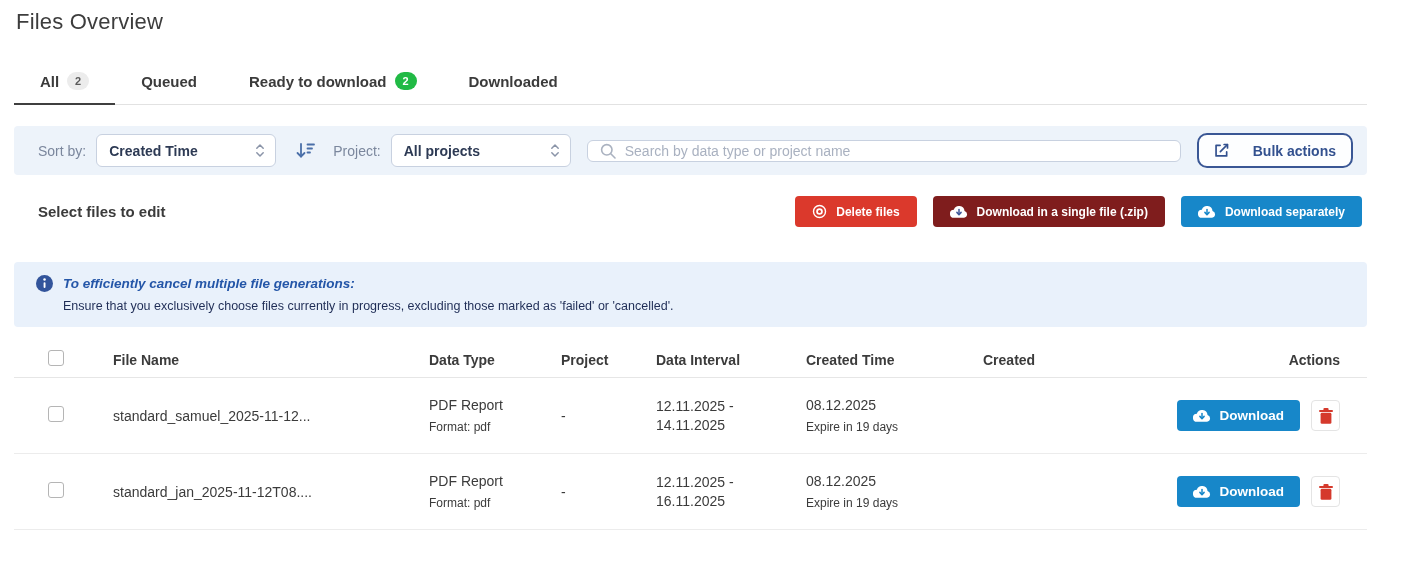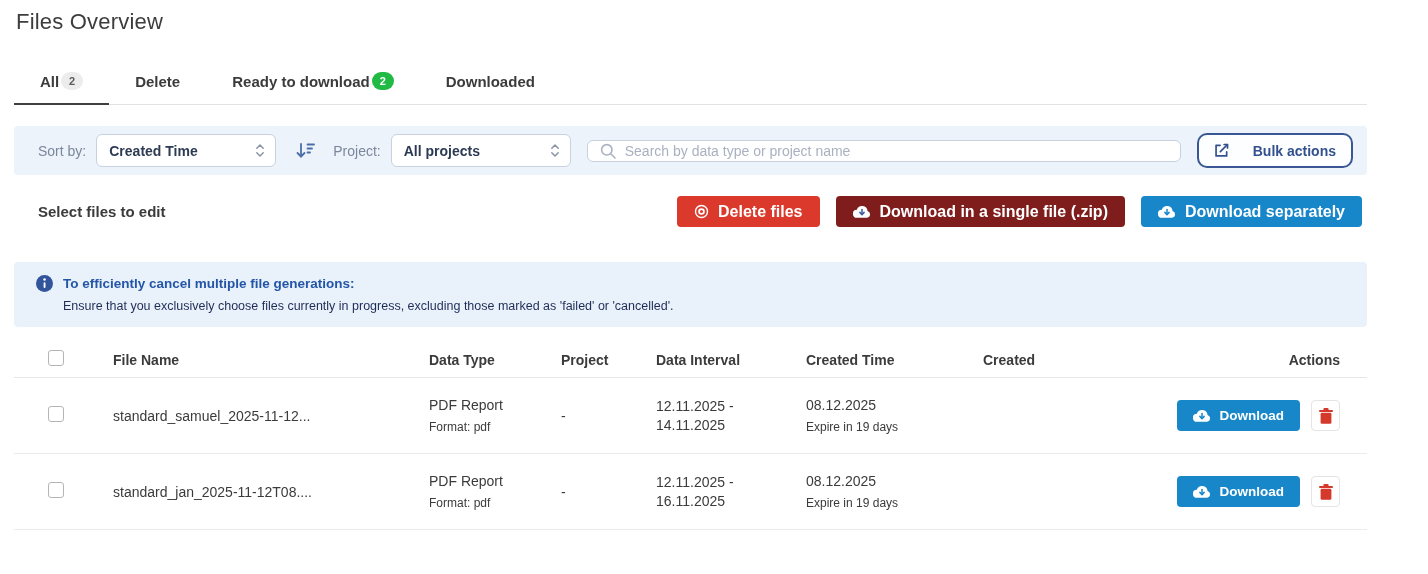--- a/index.html
+++ b/index.html
@@ -5,48 +5,48 @@
   * { box-sizing: border-box; margin: 0; padding: 0; }
   html, body { width: 1428px; height: 574px; background: #fff; overflow: hidden; }
   body { font-family: "Liberation Sans", sans-serif; color: #3b3b3b; }
   .container { margin-left: 14px; width: 1353px; }
 
   
   .page-title { padding-top: 9px; margin-left: 2px; font-size: 22px; font-weight: 500; color: #3d3d3d; letter-spacing: .2px; }
 
   
   .tabbar { display: flex; margin-top: 29px; border-bottom: 1px solid #e2e2e2; }
-  .tab { position: relative; padding: 8px 26px 14px 26px; font-size: 15px; font-weight: 700; color: #3b3b3b; cursor: pointer; display: flex; align-items: center; gap: 2px; }
+  .tab { position: relative; padding: 8px 26px 14px 26px; font-size: 15px; font-weight: 700; color: #3b3b3b; cursor: pointer; display: flex; align-items: center; gap: 8px; }
   .tab.active::after { content: ""; position: absolute; left: 0; right: 0; bottom: -1px; height: 2px; background: #3f3f3f; }
   .badge { display: inline-flex; align-items: center; justify-content: center; min-width: 22px; height: 18px; padding: 0 6px; border-radius: 10px; font-size: 11px; font-weight: 700; }
   .badge.gray { background: #ececec; color: #5a5a5a; }
   .badge.green { background: #21ba45; color: #fff; }
 
   
   .filterbar { margin-top: 21px; height: 49px; background: #edf3fa; border-radius: 4px; display: flex; align-items: center; padding: 0 14px 0 24px; }
   .flabel { color: #7b879d; font-size: 14px; white-space: nowrap; }
   .select { margin-left: 10px; width: 180px; height: 33px; background: #fff; border: 1px solid #c8d1e0; border-radius: 6px; display: flex; align-items: center; justify-content: space-between; padding: 0 10px 0 12px; font-size: 14px; font-weight: 600; color: #2d3a54; cursor: pointer; }
   .sort-dir { margin: 0 18px 0 20px; display: flex; align-items: center; cursor: pointer; }
   .searchbox { flex: 1; margin-left: 16px; height: 22px; background: #fff; border: 1px solid #c8d1e0; border-radius: 6px; display: flex; align-items: center; padding: 0 12px; gap: 9px; }
   .searchbox input { flex: 1; border: none; outline: none; font-size: 14px; font-family: "Liberation Sans", sans-serif; color: #2d3a54; background: transparent; }
   .searchbox input::placeholder { color: #a9b1c0; }
   .bulk-btn { margin-left: 16px; height: 35px; padding: 0 15px; background: #fdfeff; border: 2px solid #3a5795; border-radius: 10px; color: #33518f; font-size: 14px; font-weight: 700; display: flex; align-items: center; gap: 24px; cursor: pointer; white-space: nowrap; }
 
   
   .select-row { margin-top: 21px; display: flex; align-items: center; justify-content: space-between; padding-left: 24px; padding-right: 5px; }
   .select-title { font-size: 15px; font-weight: 700; color: #3b3b3b; }
   .action-btns { display: flex; gap: 16px; }
-  .btn { height: 31px; border: none; border-radius: 4px; color: #fff; font-size: 16px; font-weight: 700; font-family: "Liberation Sans", sans-serif; display: inline-flex; align-items: center; gap: 9px; padding: 0 17px; cursor: pointer; white-space: nowrap; }
+  .btn { height: 31px; border: none; border-radius: 4px; color: #fff; font-size: 12px; font-weight: 700; font-family: "Liberation Sans", sans-serif; display: inline-flex; align-items: center; gap: 9px; padding: 0 17px; cursor: pointer; white-space: nowrap; }
   .btn-red { background: #db392c; }
   .btn-navy { background: #7f1d1d; }
   .btn-blue { background: #1787c9; }
 
   
   .banner { margin-top: 35px; background: #e9f1fb; border-radius: 4px; padding: 13px 20px 14px 22px; }
-  .banner-head { display: flex; align-items: center; gap: 10px; }
+  .banner-head { display: flex; align-items: center; gap: 10px; font-style: italic; }
   .banner-title { color: #2456a8; font-size: 13.5px; font-weight: 700; }
   .banner-body { margin-left: 27px; margin-top: 7px; color: #1f2d56; font-size: 12.5px; }
 
   
   .table { margin-top: 15px; }
   .trow { display: grid; grid-template-columns: 99px 316px 132px 95px 150px 177px 177px 1fr; align-items: center; border-bottom: 1px solid #ececec; }
   .thead { height: 36px; font-size: 14px; font-weight: 700; color: #3b3b3b; border-bottom: 1px solid #e6e6e6; }
   .tdata { height: 76px; font-size: 14px; color: #3b3b3b; }
   .cell-check { padding-left: 34px; }
   .checkbox { display: inline-block; width: 16px; height: 16px; background: #fff; border: 1px solid #b5b5b5; border-radius: 3px; cursor: pointer; }
@@ -63,21 +63,21 @@
 <div class="container">
 
   <div class="page-title">Files Overview</div>
 
   <div class="tabbar">
     <div class="tab active">
       <span>All</span>
       <span class="badge gray">2</span>
     </div>
     <div class="tab">
-      <span>Delete</span>
+      <span>Queued</span>
     </div>
     <div class="tab">
       <span>Ready to download</span>
       <span class="badge green">2</span>
     </div>
     <div class="tab">
       <span>Downloaded</span>
     </div>
   </div>
 

